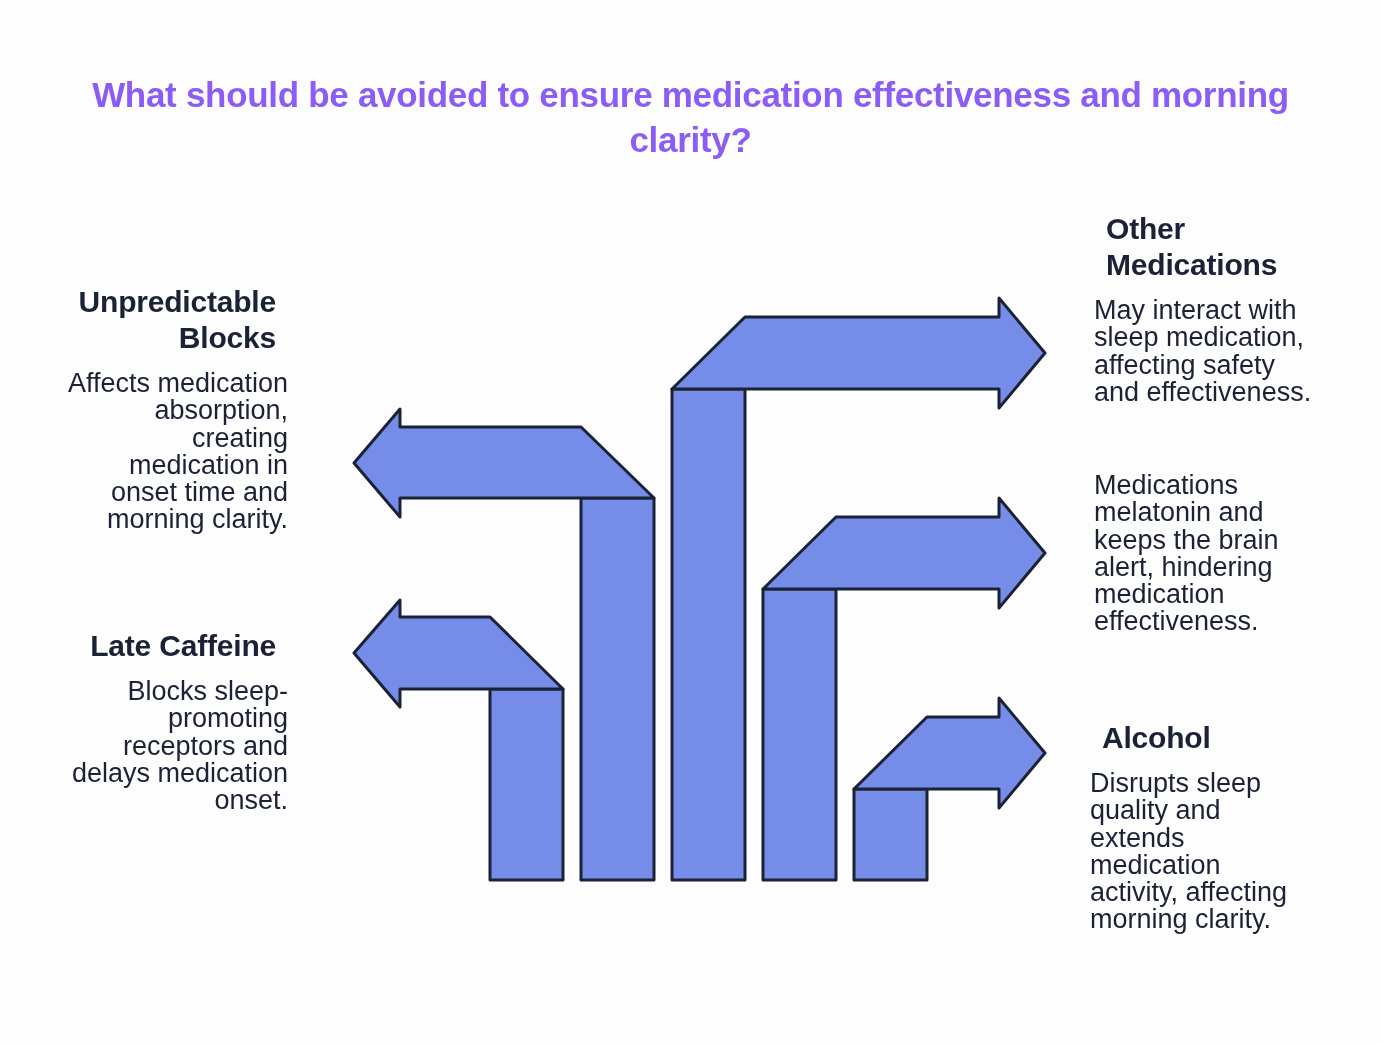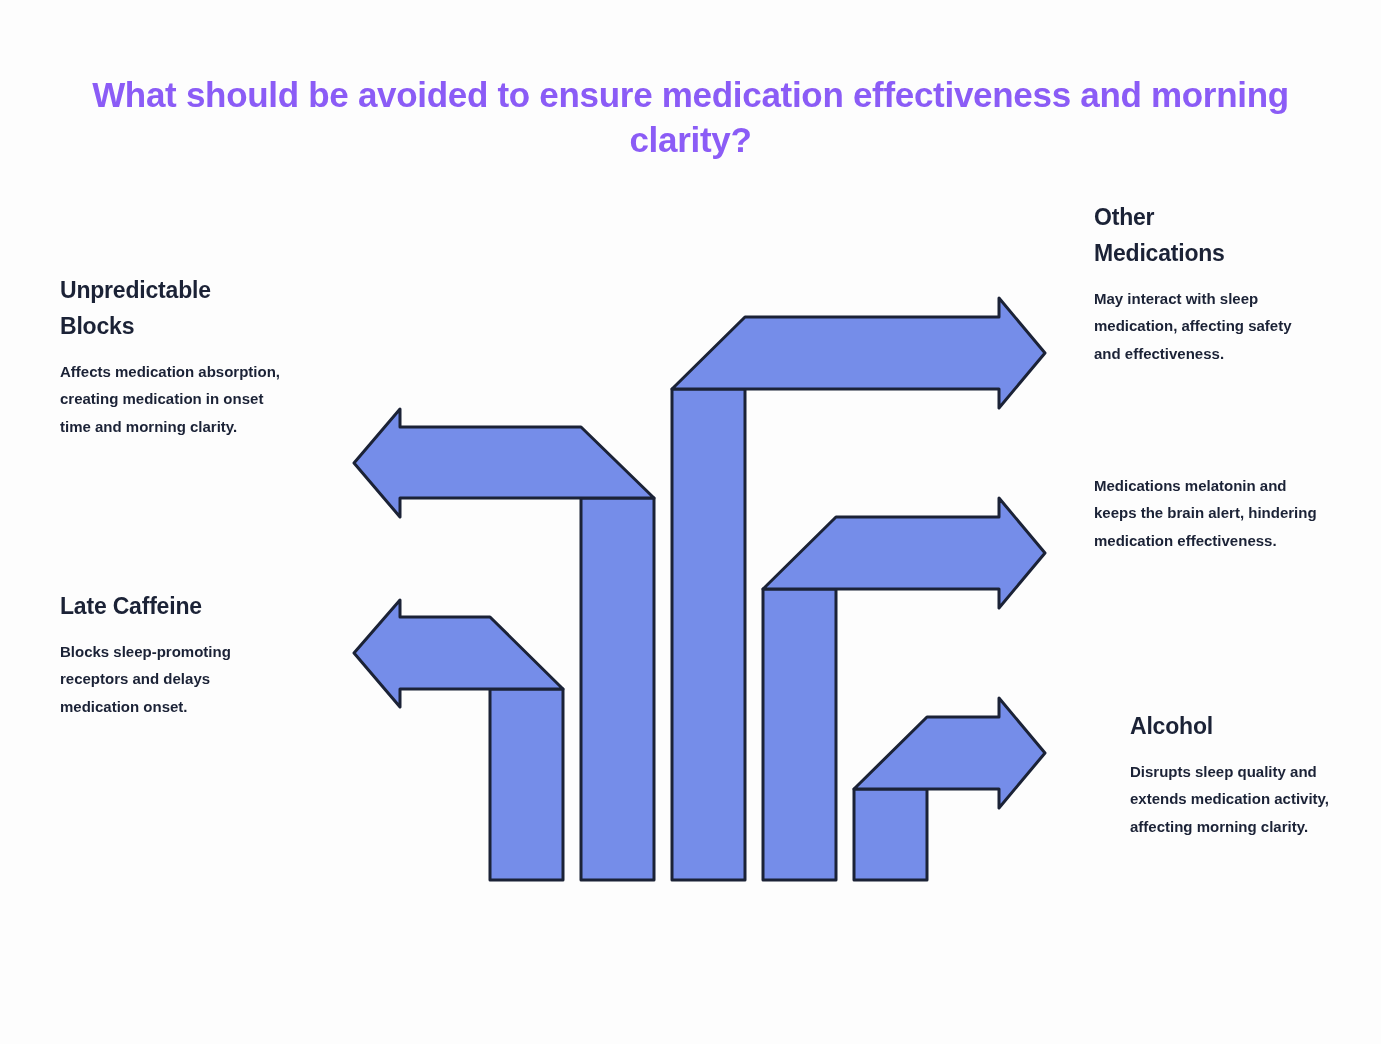--- a/index.html
+++ b/index.html
@@ -16,33 +16,33 @@
     text-align: center;
     color: #8b5cf6;
     font-weight: bold;
     font-size: 35px;
     line-height: 45px;
     letter-spacing: -0.3px;
   }
   svg.diagram { position: absolute; left: 0; top: 0; }
   .block { position: absolute; color: #1b2236; }
   .block h3 {
-    margin: 0;
-    font-size: 23px;
+    margin: 12px;
+    font-size: 30px;
     line-height: 36px;
     font-weight: bold;
     letter-spacing: -0.2px;
   }
   .block p {
     margin: 14px 0 0 0;
-    font-size: 15px;
+    font-size: 27px;
     line-height: 27.3px;
-    font-weight: bold;
+    font-weight: normal;
   }
-  .left { text-align: left; }
+  .left { text-align: right; }
   .right { text-align: left; }
 </style>
 </head>
 <body>
 
 <div class="title">What should be avoided to ensure medication effectiveness and morning clarity?</div>
 
 <svg class="diagram" width="1381" height="1044" viewBox="0 0 1381 1044">
   <g fill="#758de9" stroke="#1b2236" stroke-width="3" stroke-linejoin="round">
 
@@ -74,33 +74,33 @@
 </svg>
 
 <div class="block left" style="left:60px; top:272px; width:228px;">
   <h3>
     <span>Unpredictable</span><br>
     <span>Blocks</span>
   </h3>
   <p>Affects medication absorption, creating medication in onset time and morning clarity.</p>
 </div>
 
-<div class="block left" style="left:60px; top:588px; width:228px;">
+<div class="block left" style="left:60px; top:616px; width:228px;">
   <h3>Late Caffeine</h3>
   <p>Blocks sleep-promoting receptors and delays medication onset.</p>
 </div>
 
 <div class="block right" style="left:1094px; top:199px; width:225px;">
   <h3>
     <span>Other</span><br>
     <span>Medications</span>
   </h3>
   <p>May interact with sleep medication, affecting safety and effectiveness.</p>
 </div>
 
 <div class="block right" style="left:1094px; top:458px; width:225px;">
   <p>Medications melatonin and keeps the brain alert, hindering medication effectiveness.</p>
 </div>
 
-<div class="block right" style="left:1130px; top:708px; width:225px;">
+<div class="block right" style="left:1090px; top:708px; width:225px;">
   <h3>Alcohol</h3>
   <p>Disrupts sleep quality and extends medication activity, affecting morning clarity.</p>
 </div>
 
 </body></html>

